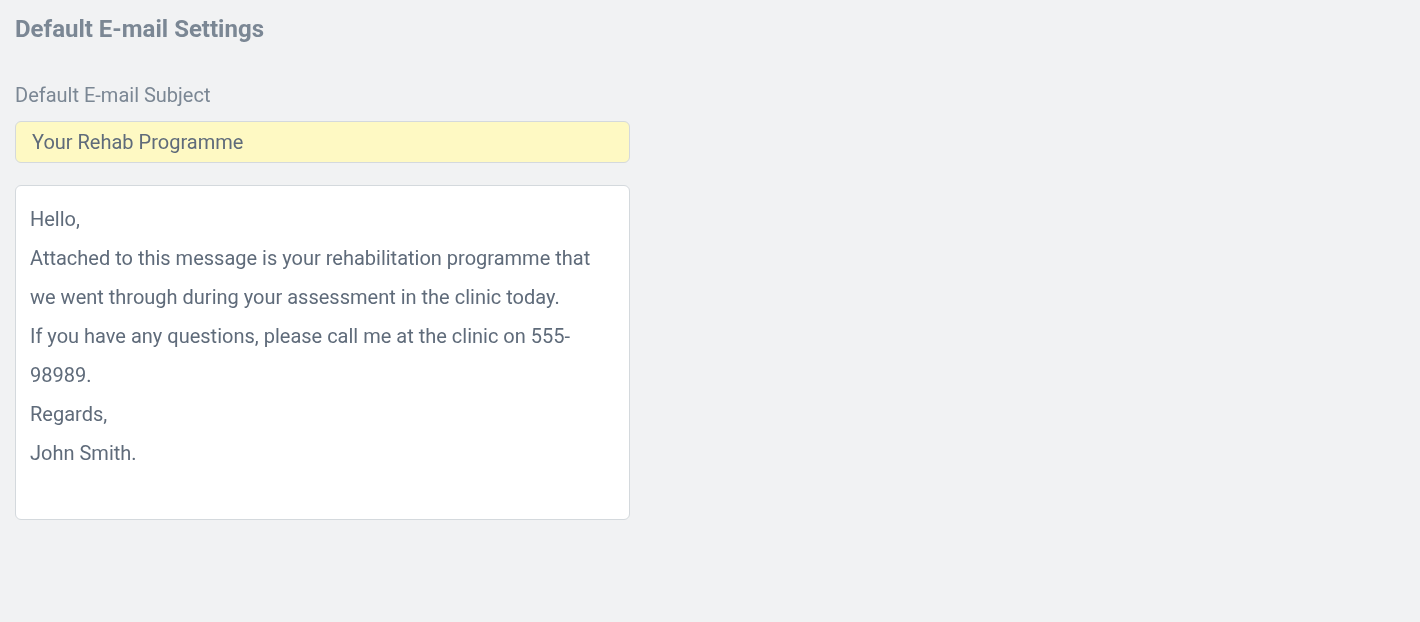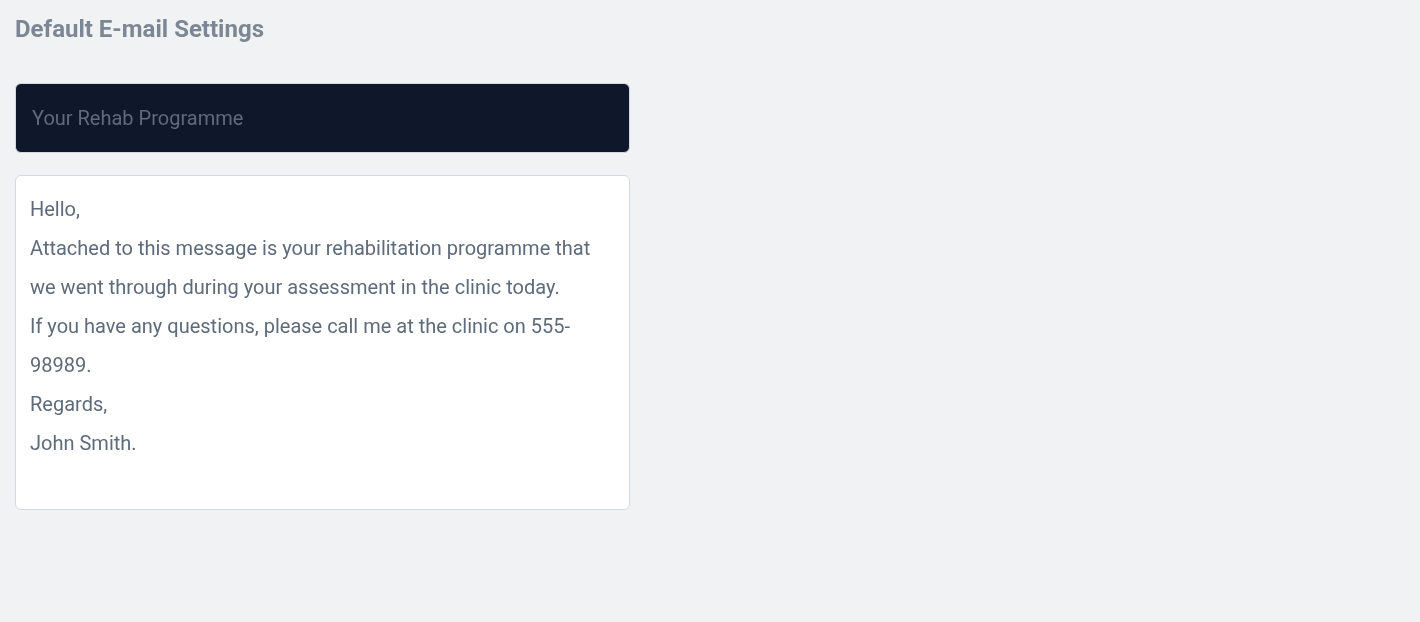--- a/index.html
+++ b/index.html
@@ -25,24 +25,24 @@
     }
     .field-label {
       display: block;
       font-size: 20px;
       color: #7b8794;
       font-weight: 400;
       margin-bottom: 14px;
     }
     .text-input {
       width: 615px;
-      padding: 20px 16px;
+      padding: 6px 16px;
       font-size: 20px;
       color: #5f6b7a;
-      background-color: #0f172a;
+      background-color: #fef9c3;
       border: 1px solid #d4d9dd;
       border-radius: 6px;
       font-family: inherit;
       line-height: 1.4;
     }
     .textarea-input {
       width: 615px;
       height: 335px;
       padding: 14px 14px;
       font-size: 20px;
@@ -55,20 +55,21 @@
       resize: none;
       overflow: hidden;
     }
   </style>
 </head>
 <body>
 
 <h2 class="section-title">Default E-mail Settings</h2>
 
 <div class="form-group">
+  <label class="field-label">Default E-mail Subject</label>
   <input type="text" class="text-input" value="Your Rehab Programme" style="">
 </div>
 
 <div class="form-group">
   <textarea class="textarea-input" style="">Hello,
 Attached to this message is your rehabilitation programme that we went through during your assessment in the clinic today.
 If you have any questions, please call me at the clinic on 555-98989.
 Regards,
 John Smith.</textarea>
 </div>

